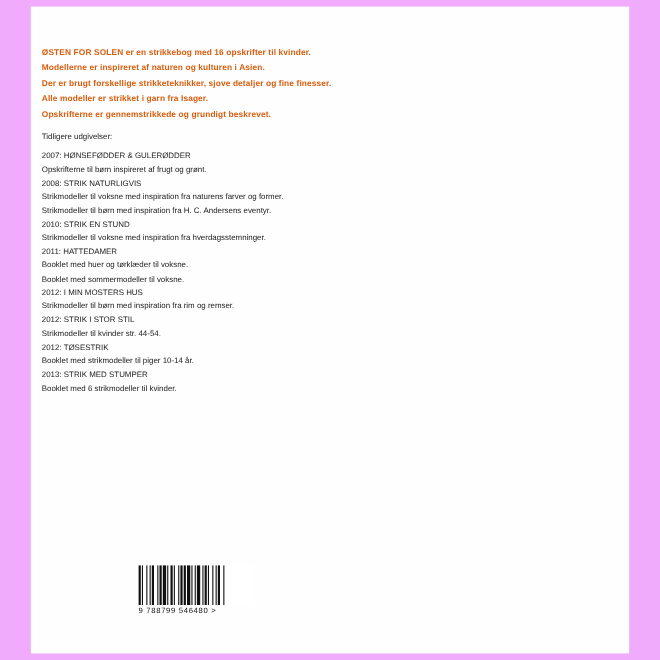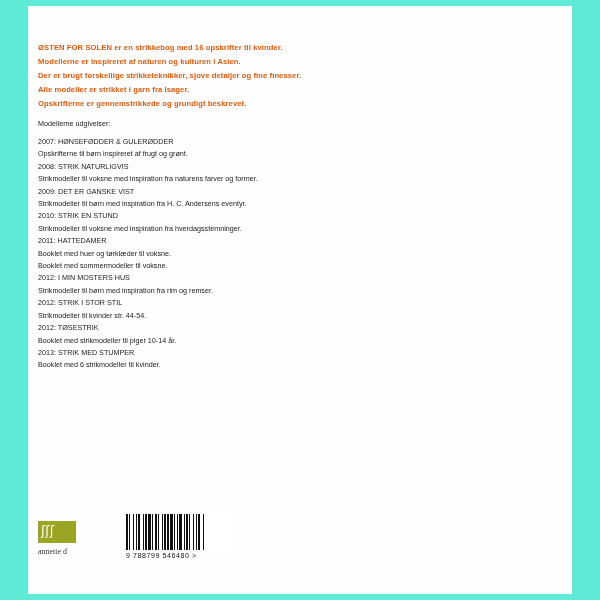--- a/index.html
+++ b/index.html
@@ -10,21 +10,21 @@
     width: 600px;
     height: 600px;
     background: #ffffff;
     font-family: "Liberation Sans", sans-serif;
     overflow: hidden;
   }
   #page {
     position: relative;
     width: 600px;
     height: 600px;
-    background: #5eead4;
+    background: #f0abfc;
   }
   
   #cover {
     position: absolute;
     left: 28px;
     top: 6px;
     width: 544px;
     height: 588px;
     background: #fefefe;
     box-sizing: border-box;
@@ -135,32 +135,31 @@
 
     <div class="intro">
       <p>ØSTEN FOR SOLEN er en strikkebog med 16 opskrifter til kvinder.</p>
       <p>Modellerne er inspireret af naturen og kulturen i Asien.</p>
       <p>Der er brugt forskellige strikketeknikker, sjove detaljer og fine finesser.</p>
       <p>Alle modeller er strikket i garn fra Isager.</p>
       <p>Opskrifterne er gennemstrikkede og grundigt beskrevet.</p>
     </div>
 
     <div class="backlist">
-      <div class="heading">Modellerne udgivelser:</div>
+      <div class="heading">Tidligere udgivelser:</div>
 
       <div class="entry">
         <div class="title">2007: HØNSEFØDDER &amp; GULERØDDER</div>
         <div class="desc">Opskrifterne til børn inspireret af frugt og grønt.</div>
       </div>
       <div class="entry">
         <div class="title">2008: STRIK NATURLIGVIS</div>
         <div class="desc">Strikmodeller til voksne med inspiration fra naturens farver og former.</div>
       </div>
       <div class="entry">
-        <div class="title">2009: DET ER GANSKE VIST</div>
         <div class="desc">Strikmodeller til børn med inspiration fra H. C. Andersens eventyr.</div>
       </div>
       <div class="entry">
         <div class="title">2010: STRIK EN STUND</div>
         <div class="desc">Strikmodeller til voksne med inspiration fra hverdagsstemninger.</div>
       </div>
       <div class="entry">
         <div class="title">2011: HATTEDAMER</div>
         <div class="desc">Booklet med huer og tørklæder til voksne.</div>
       </div>
@@ -178,26 +177,20 @@
       <div class="entry">
         <div class="title">2012: TØSESTRIK</div>
         <div class="desc">Booklet med strikmodeller til piger 10-14 år.</div>
       </div>
       <div class="entry">
         <div class="title">2013: STRIK MED STUMPER</div>
         <div class="desc">Booklet med 6 strikmodeller til kvinder.</div>
       </div>
     </div>
 
-    <div class="publisher">
-      <div class="logo-box">
-        <span class="marks">ʃʃʃ</span>
-      </div>
-      <div class="publisher-name">annette d</div>
-    </div>
 
     <div class="barcode-wrap">
       <div class="barcode" id="barcode">
           <i style="width: 2px; background: rgb(17, 17, 17);"></i>
           <i style="width: 1px; background: transparent;"></i>
           <i style="width: 1px; background: rgb(17, 17, 17);"></i>
           <i style="width: 3px; background: transparent;"></i>
           <i style="width: 1px; background: rgb(17, 17, 17);"></i>
           <i style="width: 2px; background: transparent;"></i>
           <i style="width: 1px; background: rgb(17, 17, 17);"></i>

